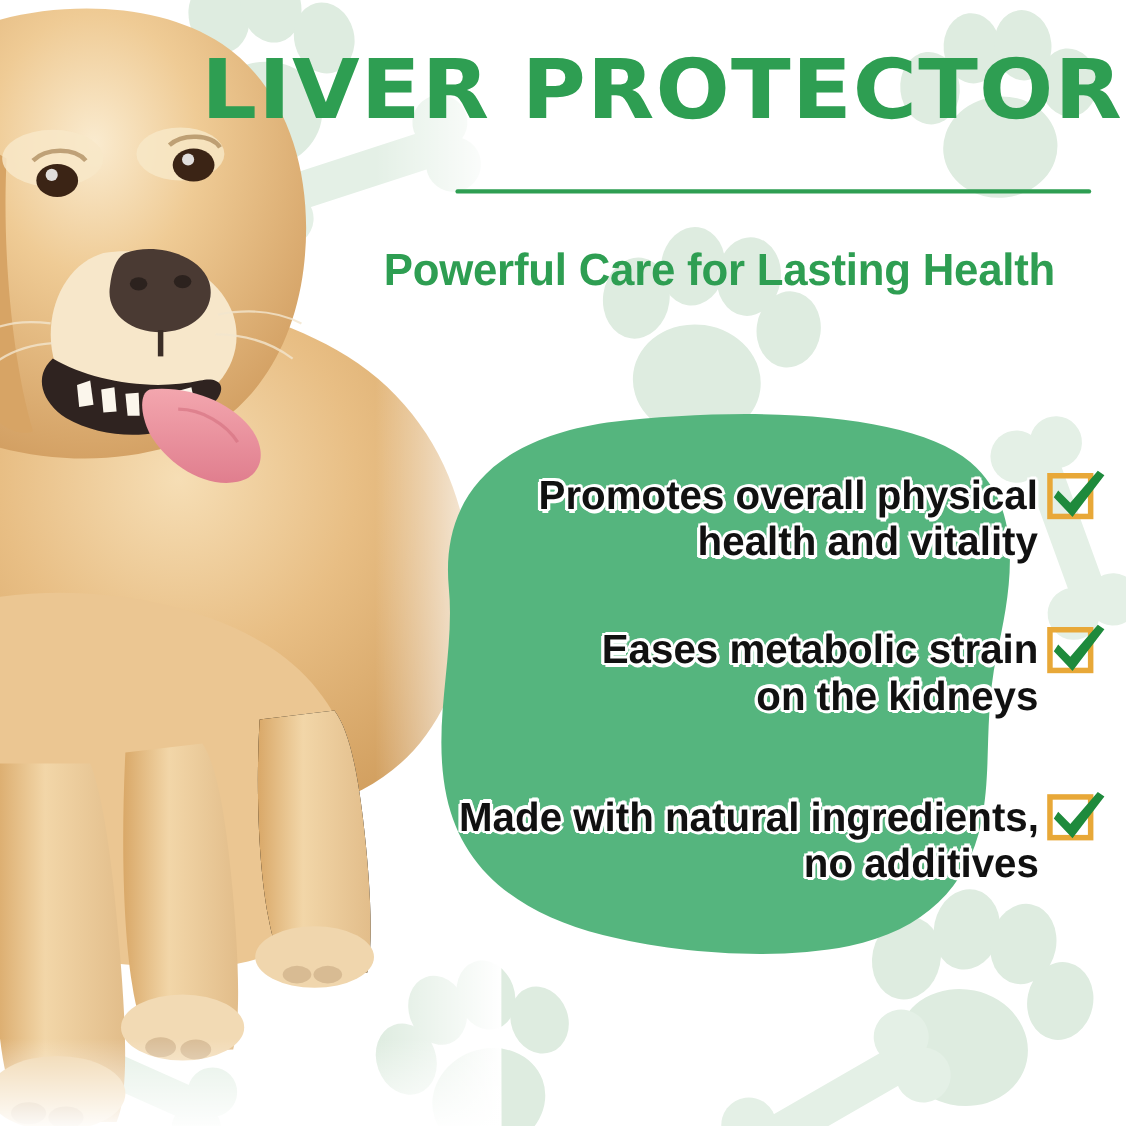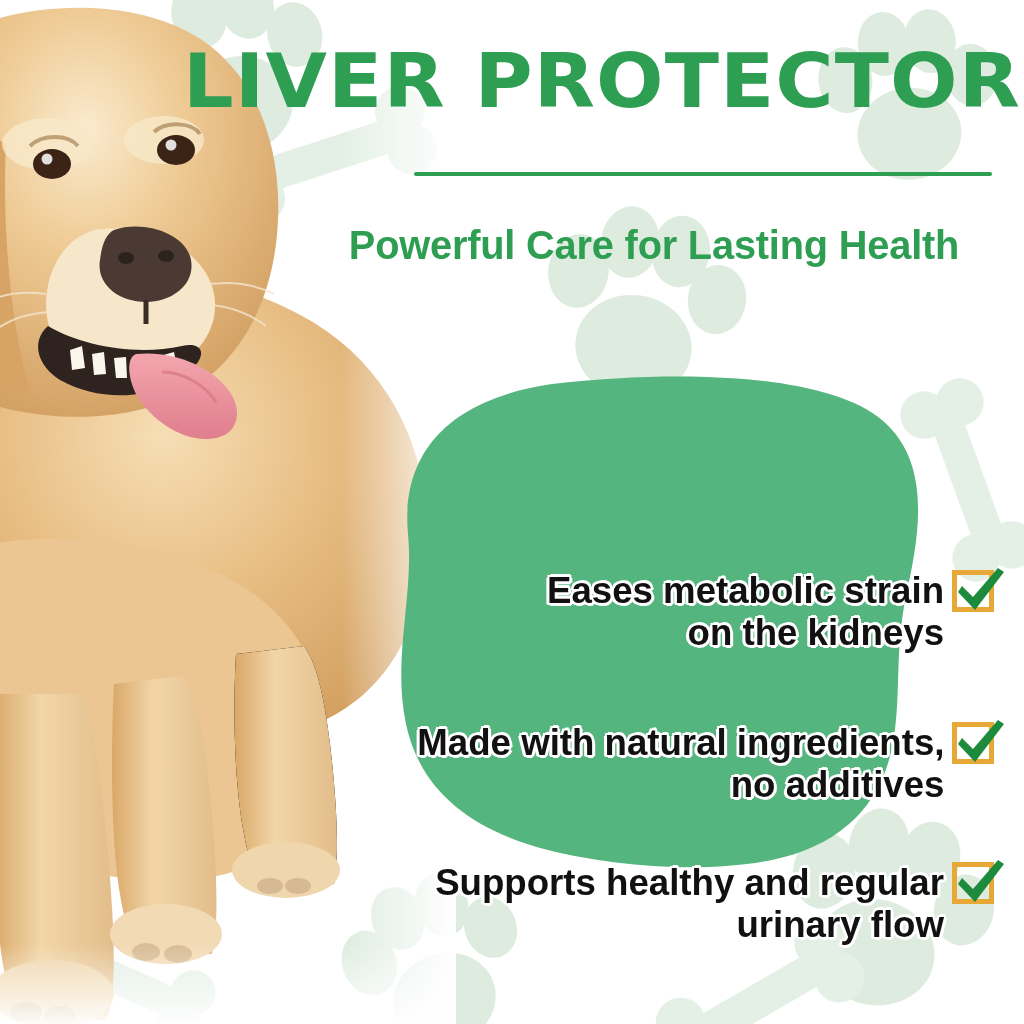--- a/index.html
+++ b/index.html
@@ -304,42 +304,42 @@
   </svg>
 
   <div class="content">
 
     <div class="title">LIVER PROTECTOR</div>
 
     <div class="divider"></div>
 
     <div class="subtitle">Powerful Care for Lasting Health</div>
 
+    <div class="benefit b1">
+      <div class="benefit-text">Promotes overall physical
+health and vitality</div>
+      <svg class="check-icon" viewBox="0 0 58 52" xmlns="http://www.w3.org/2000/svg">
+        <rect x="4.5" y="6.5" width="37" height="37" fill="none" stroke="#E8A838" stroke-width="5"></rect>
+        <path d="M8,26 L12,20 L23,31 L48,2 L54,6 L25,44 Z" fill="#1E8A3C"></path>
+      </svg>
+    </div>
 
     <div class="benefit b2">
       <div class="benefit-text">Eases metabolic strain
 on the kidneys</div>
       <svg class="check-icon" viewBox="0 0 58 52" xmlns="http://www.w3.org/2000/svg">
         <rect x="4.5" y="6.5" width="37" height="37" fill="none" stroke="#E8A838" stroke-width="5"></rect>
         <path d="M8,26 L12,20 L23,31 L48,2 L54,6 L25,44 Z" fill="#1E8A3C"></path>
       </svg>
     </div>
 
     <div class="benefit b3">
       <div class="benefit-text">Made with natural ingredients,
 no additives</div>
       <svg class="check-icon" viewBox="0 0 58 52" xmlns="http://www.w3.org/2000/svg">
         <rect x="4.5" y="6.5" width="37" height="37" fill="none" stroke="#E8A838" stroke-width="5"></rect>
         <path d="M8,26 L12,20 L23,31 L48,2 L54,6 L25,44 Z" fill="#1E8A3C"></path>
       </svg>
     </div>
 
-    <div class="benefit b4">
-      <div class="benefit-text">Supports healthy and regular
-urinary flow</div>
-      <svg class="check-icon" viewBox="0 0 58 52" xmlns="http://www.w3.org/2000/svg">
-        <rect x="4.5" y="6.5" width="37" height="37" fill="none" stroke="#E8A838" stroke-width="5"></rect>
-        <path d="M8,26 L12,20 L23,31 L48,2 L54,6 L25,44 Z" fill="#1E8A3C"></path>
-      </svg>
-    </div>
 
   </div>
 </div>
 
 </body></html>

